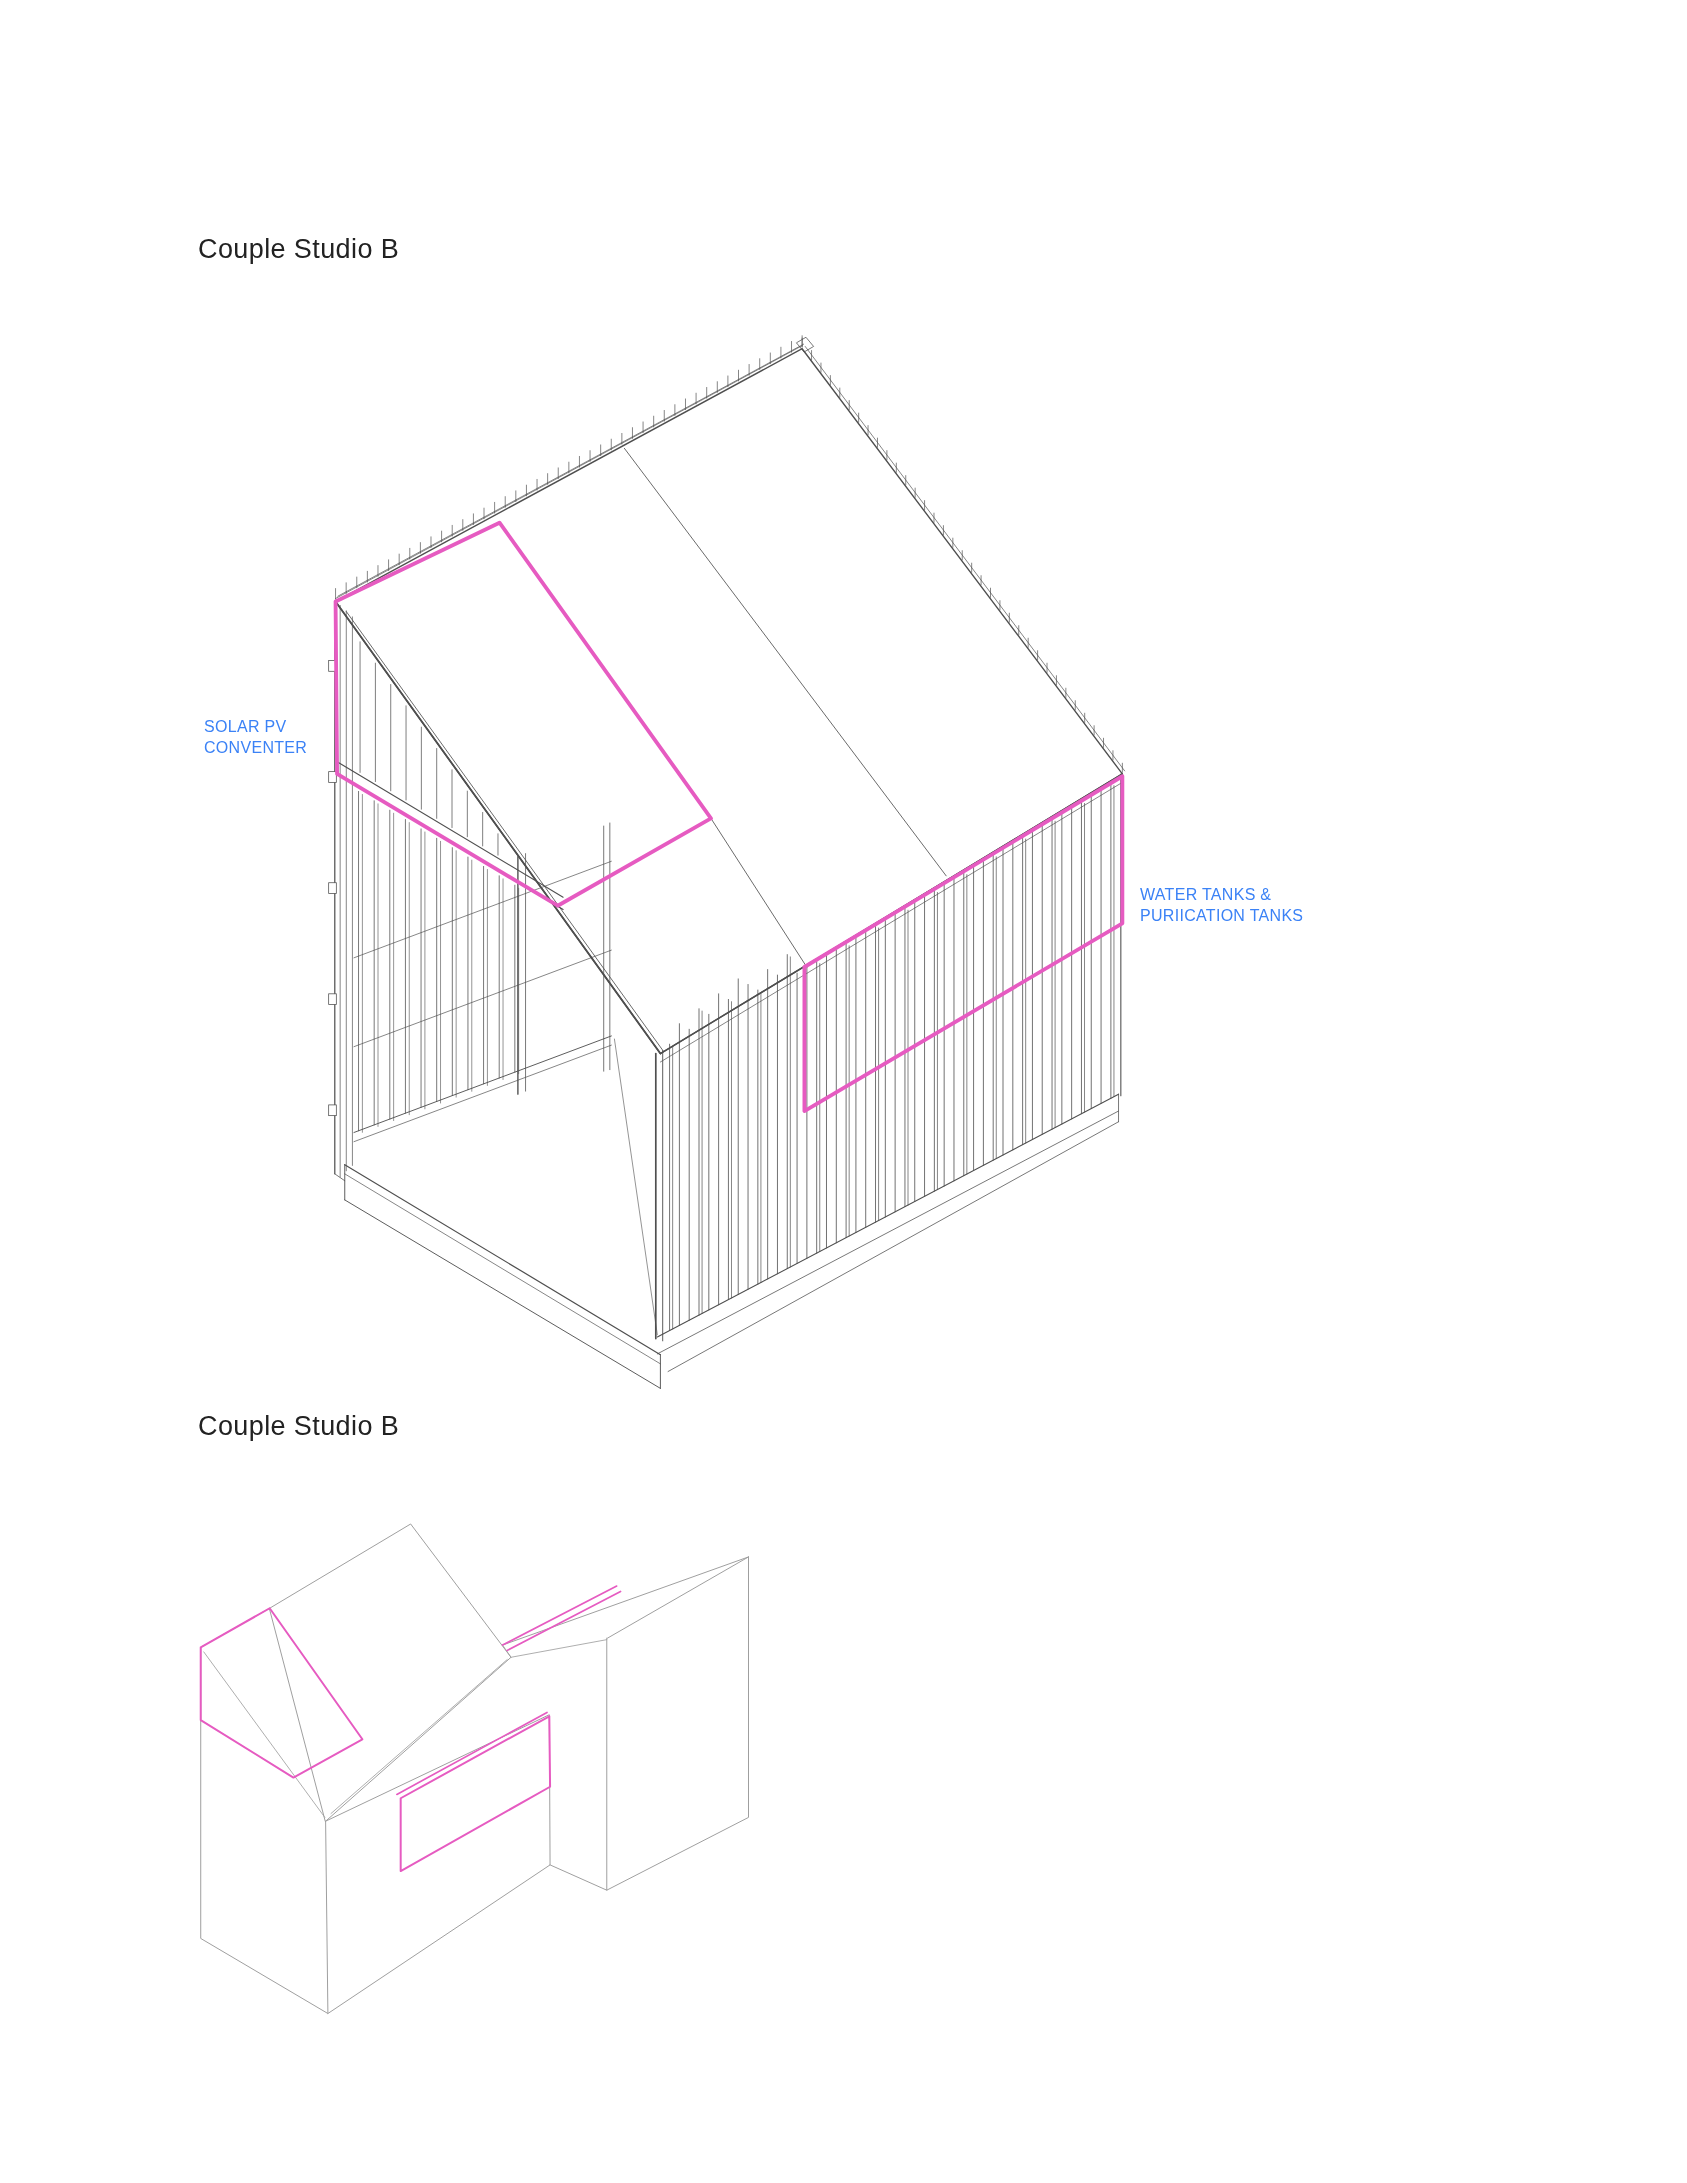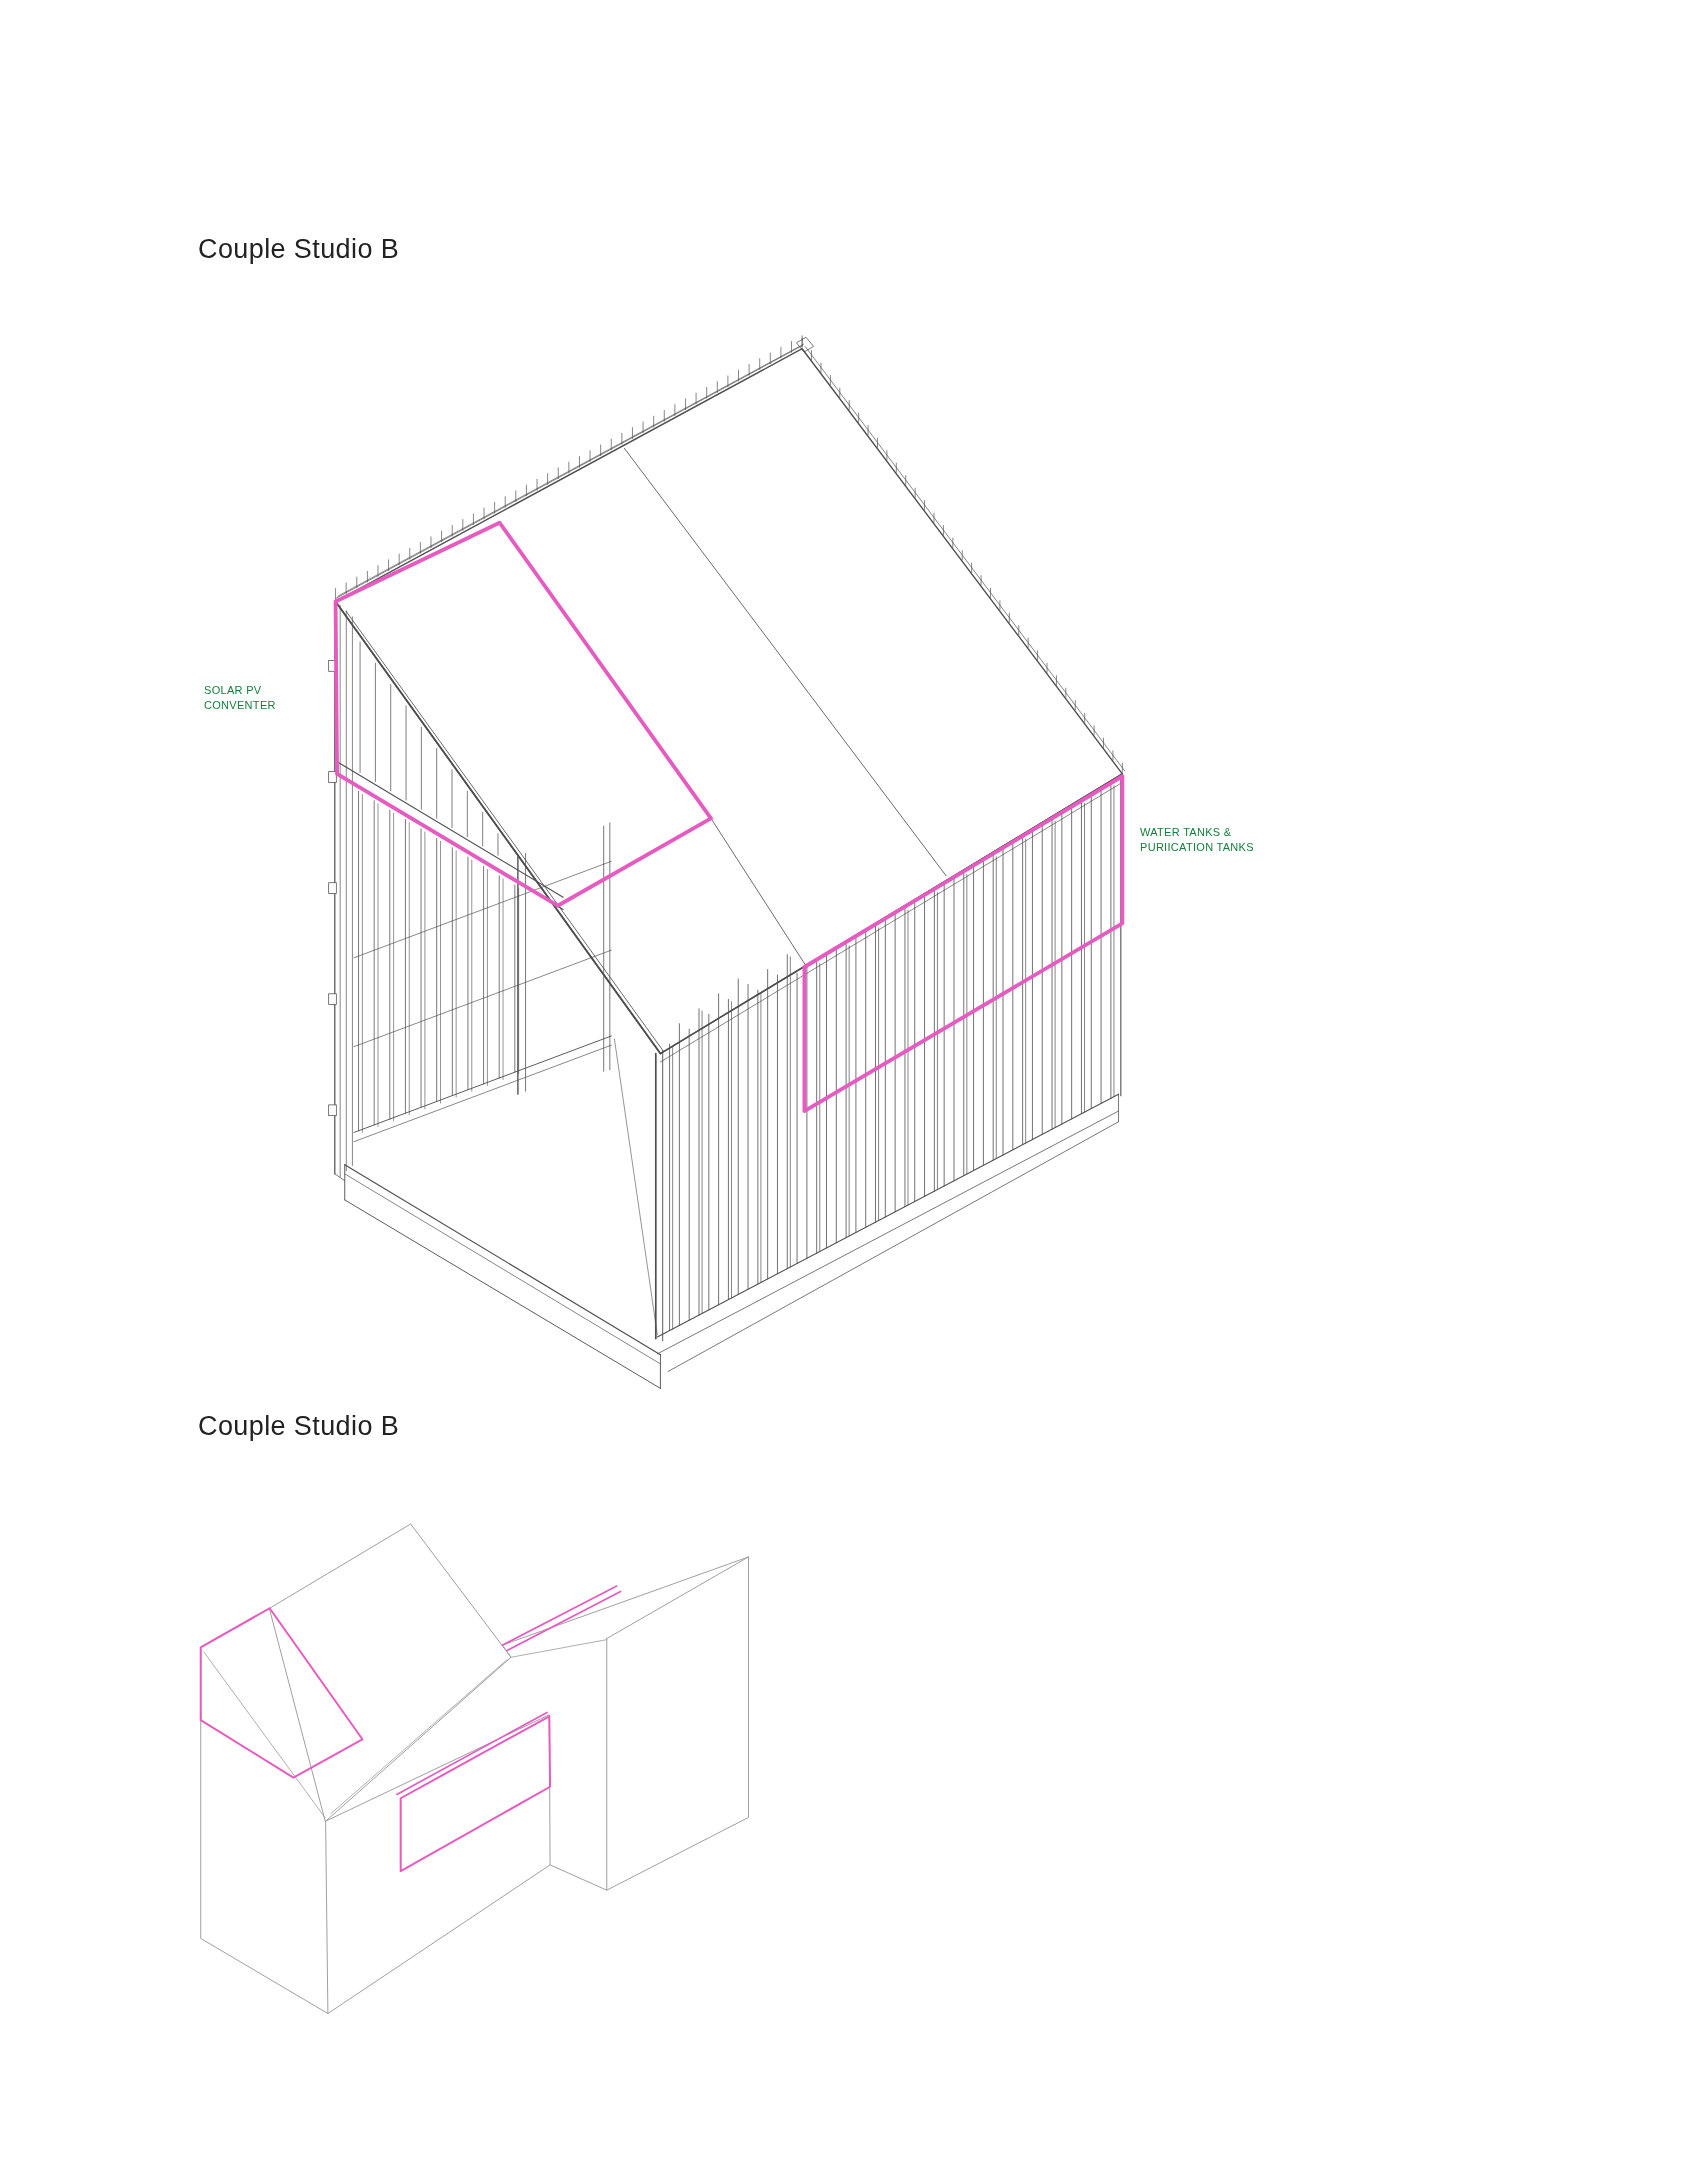--- a/index.html
+++ b/index.html
@@ -19,46 +19,47 @@
   }
   .title{
     position:absolute;
     font-size:27px;
     letter-spacing:0.4px;
     color:var(--text);
     white-space:nowrap;
   }
   .anno{
     position:absolute;
-    font-size:11px;
+    font-size:16px;
     line-height:1.32;
     letter-spacing:0.3px;
-    color:#15803d;
+    color:#3b82f6;
     white-space:nowrap;
+    margin-top:33px;
   }
   svg{position:absolute;left:0;top:0;}
   .ln{stroke:var(--line);fill:none;stroke-linecap:round;}
   .lt{stroke:var(--line-light);fill:none;stroke-linecap:round;stroke-linejoin:round;}
   .pink{stroke:var(--pink);fill:none;stroke-linejoin:round;stroke-linecap:round;}
 </style>
 </head>
 <body>
 
 <div id="page">
 
   <div class="title" style="left:198px;top:234px">Couple Studio B</div>
 
   <div class="title" style="left:198px;top:1411px">Couple Studio B</div>
 
   <div class="anno" style="left:204px;top:683px">
     <div>SOLAR PV</div>
     <div>CONVENTER</div>
   </div>
 
-  <div class="anno" style="left:1140px;top:825px">
+  <div class="anno" style="left:1140px;top:851px">
     <div>WATER TANKS &amp;</div>
     <div>PURIICATION TANKS</div>
   </div>
 
   <svg width="1687" height="2183" viewBox="0 0 2202 2849">
 
     <g id="g-couple">
 
       <path class="ln" stroke-width="1.8" d="M438,785 L1047,455 L1465,1010 L862,1375 Z"></path>
       <path class="ln" stroke-width="0.9" d="M441,778 L1049,449"></path>

